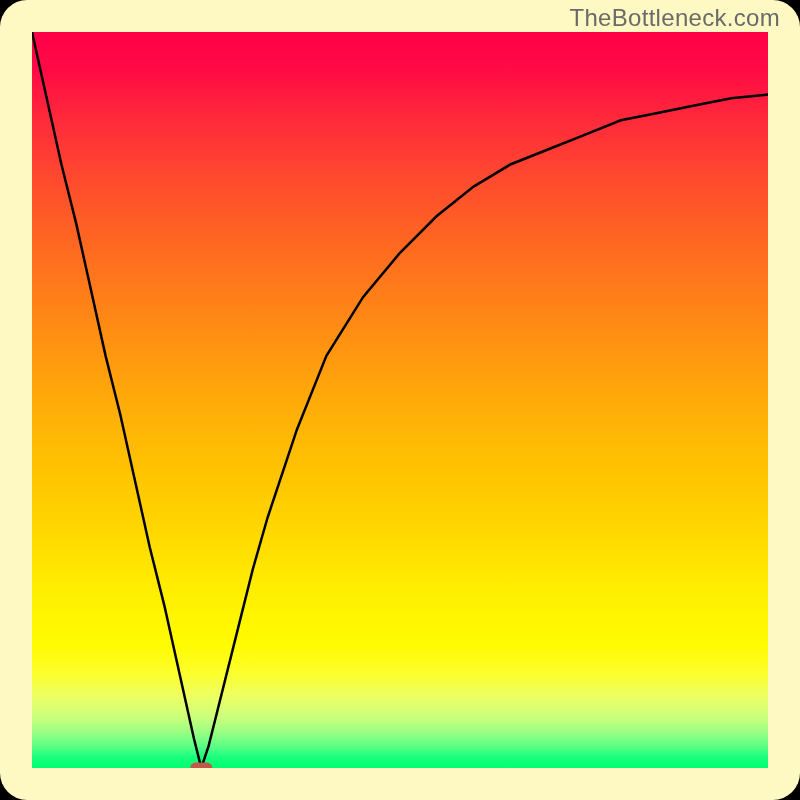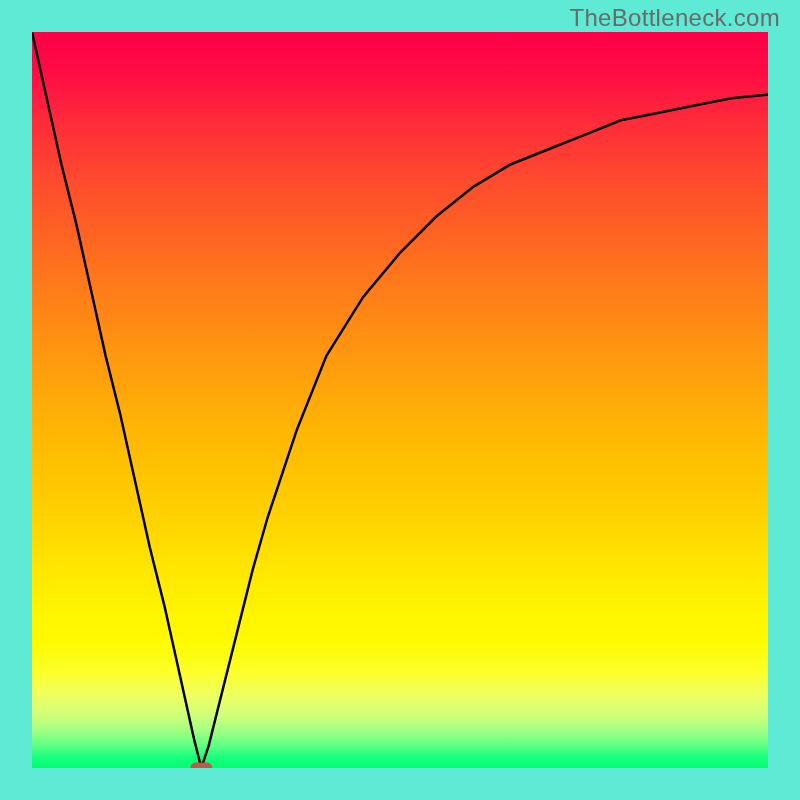--- a/index.html
+++ b/index.html
@@ -8,21 +8,22 @@
     width: 800px;
     height: 800px;
     background: #000000;
     overflow: hidden;
     font-family: Arial, Helvetica, sans-serif;
   }
   .frame {
     position: relative;
     width: 800px;
     height: 800px;
-    background: #5eead4;
+    background: #fef9c3;
+    border-radius: 27px;
   }
   .watermark {
     position: absolute;
     top: 4px;
     right: 20px;
     color: #6a6a6a;
     font-size: 24px;
     font-weight: 500;
     letter-spacing: 0.3px;
     z-index: 10;

